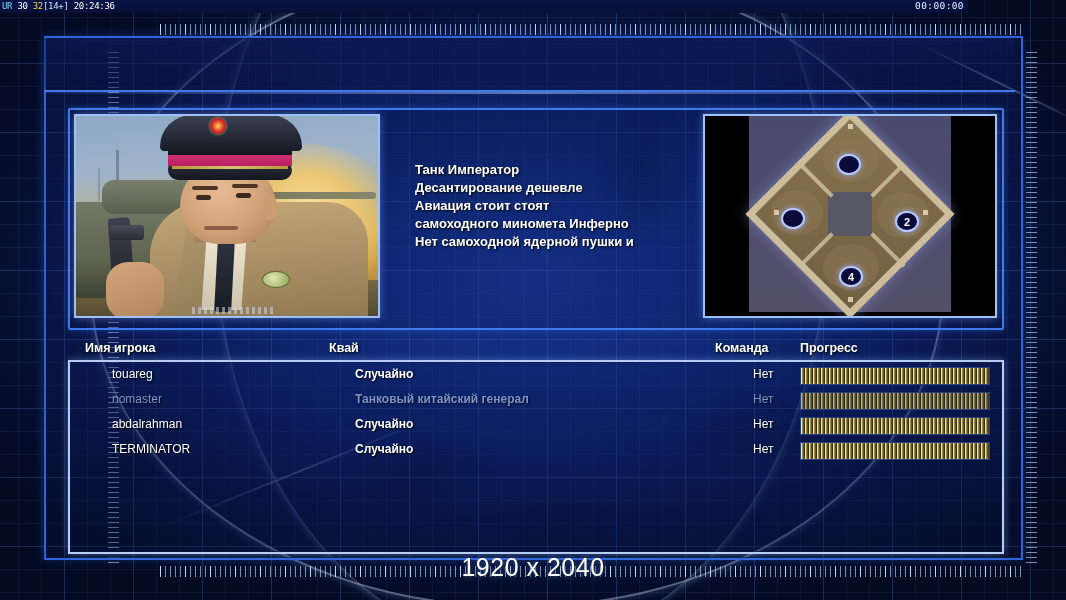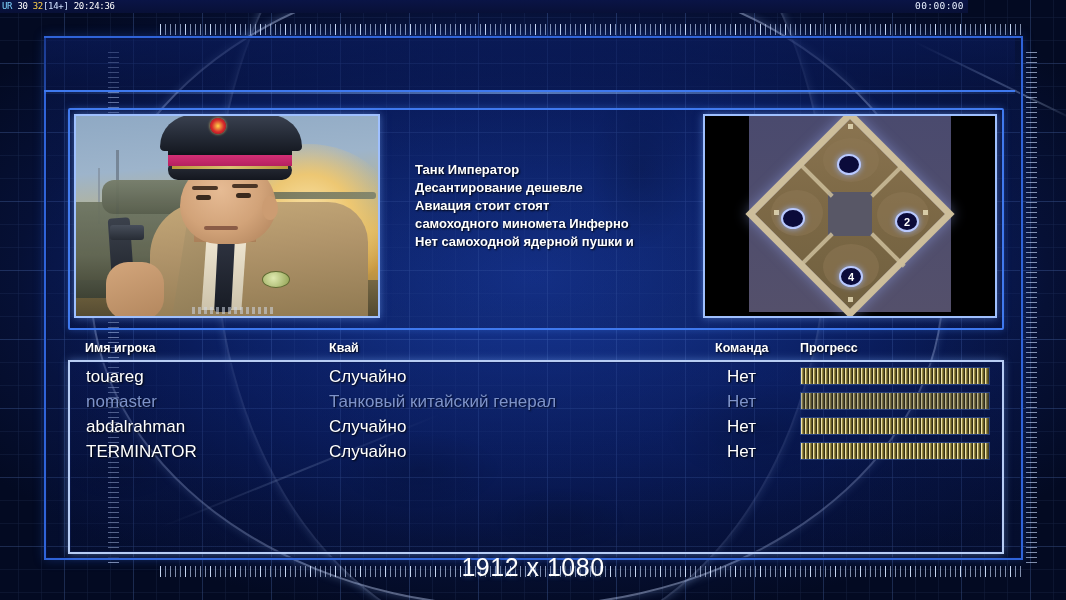--- a/index.html
+++ b/index.html
@@ -175,25 +175,25 @@
   .map-corner{position:absolute;width:5px;height:5px;background:#e0d5b0;opacity:.9;}
 
   
   .hdr{position:absolute;top:341px;font-size:12.5px;color:#ffffff;font-weight:bold;
     text-shadow:1px 1px 2px rgba(0,0,0,.9);}
   .list-frame{position:absolute;left:68px;top:360px;width:932px;height:190px;
     border:2px solid #b8cdf4;
     background:linear-gradient(180deg, rgba(10,26,92,.30), rgba(6,16,58,.14));
     box-shadow:0 0 8px rgba(130,175,255,.45), 0 0 0 1px rgba(10,25,80,.6) inset;}
   .row{position:absolute;left:70px;width:928px;height:25px;}
-  .cell{position:absolute;font-size:17px;color:#ffffff;white-space:nowrap;
-    text-shadow:1px 1px 2px rgba(0,0,0,.9);}
+  .cell{position:absolute;font-size:12px;color:#ffffff;white-space:nowrap;
+    text-shadow:1px 1px 2px rgba(0,0,0,.9);margin-left:26px;}
   .cell.dim{color:#7e93c9;text-shadow:1px 1px 2px rgba(0,0,0,.7);}
   .c-name{left:16px;top:4px;}
-  .c-army{left:259px;top:4px;}
+  .c-army{left:259px;top:4px;font-weight:bold;}
   .c-team{left:657px;top:4px;}
   .pbar{position:absolute;left:730px;top:4px;width:188px;height:16px;
     background:#0a1442;border:1px solid #27407e;overflow:hidden;}
   .pbar .fill{position:absolute;left:0;top:0;height:100%;
     background:
       repeating-linear-gradient(90deg,
         #efe4a8 0 1px, #9b8d46 1px 2px, #5e5526 2px 3px, #352f15 3px 4px);
     box-shadow:0 0 3px rgba(255,240,170,.25) inset;}
   .pbar.dim .fill{opacity:.78;}
 
@@ -328,15 +328,15 @@
   </div>
   <div class="row" style="top:438px;">
     <div class="cell c-name">TERMINATOR</div>
     <div class="cell c-army">Случайно</div>
     <div class="cell c-team">Нет</div>
     <div class="pbar">
         <div class="fill" style="width:100%"></div>
       </div>
   </div>
 
-  <div class="res">1912 x 1080</div>
+  <div class="res">1920 x 2040</div>
 
 </div>
 
 </body></html>

